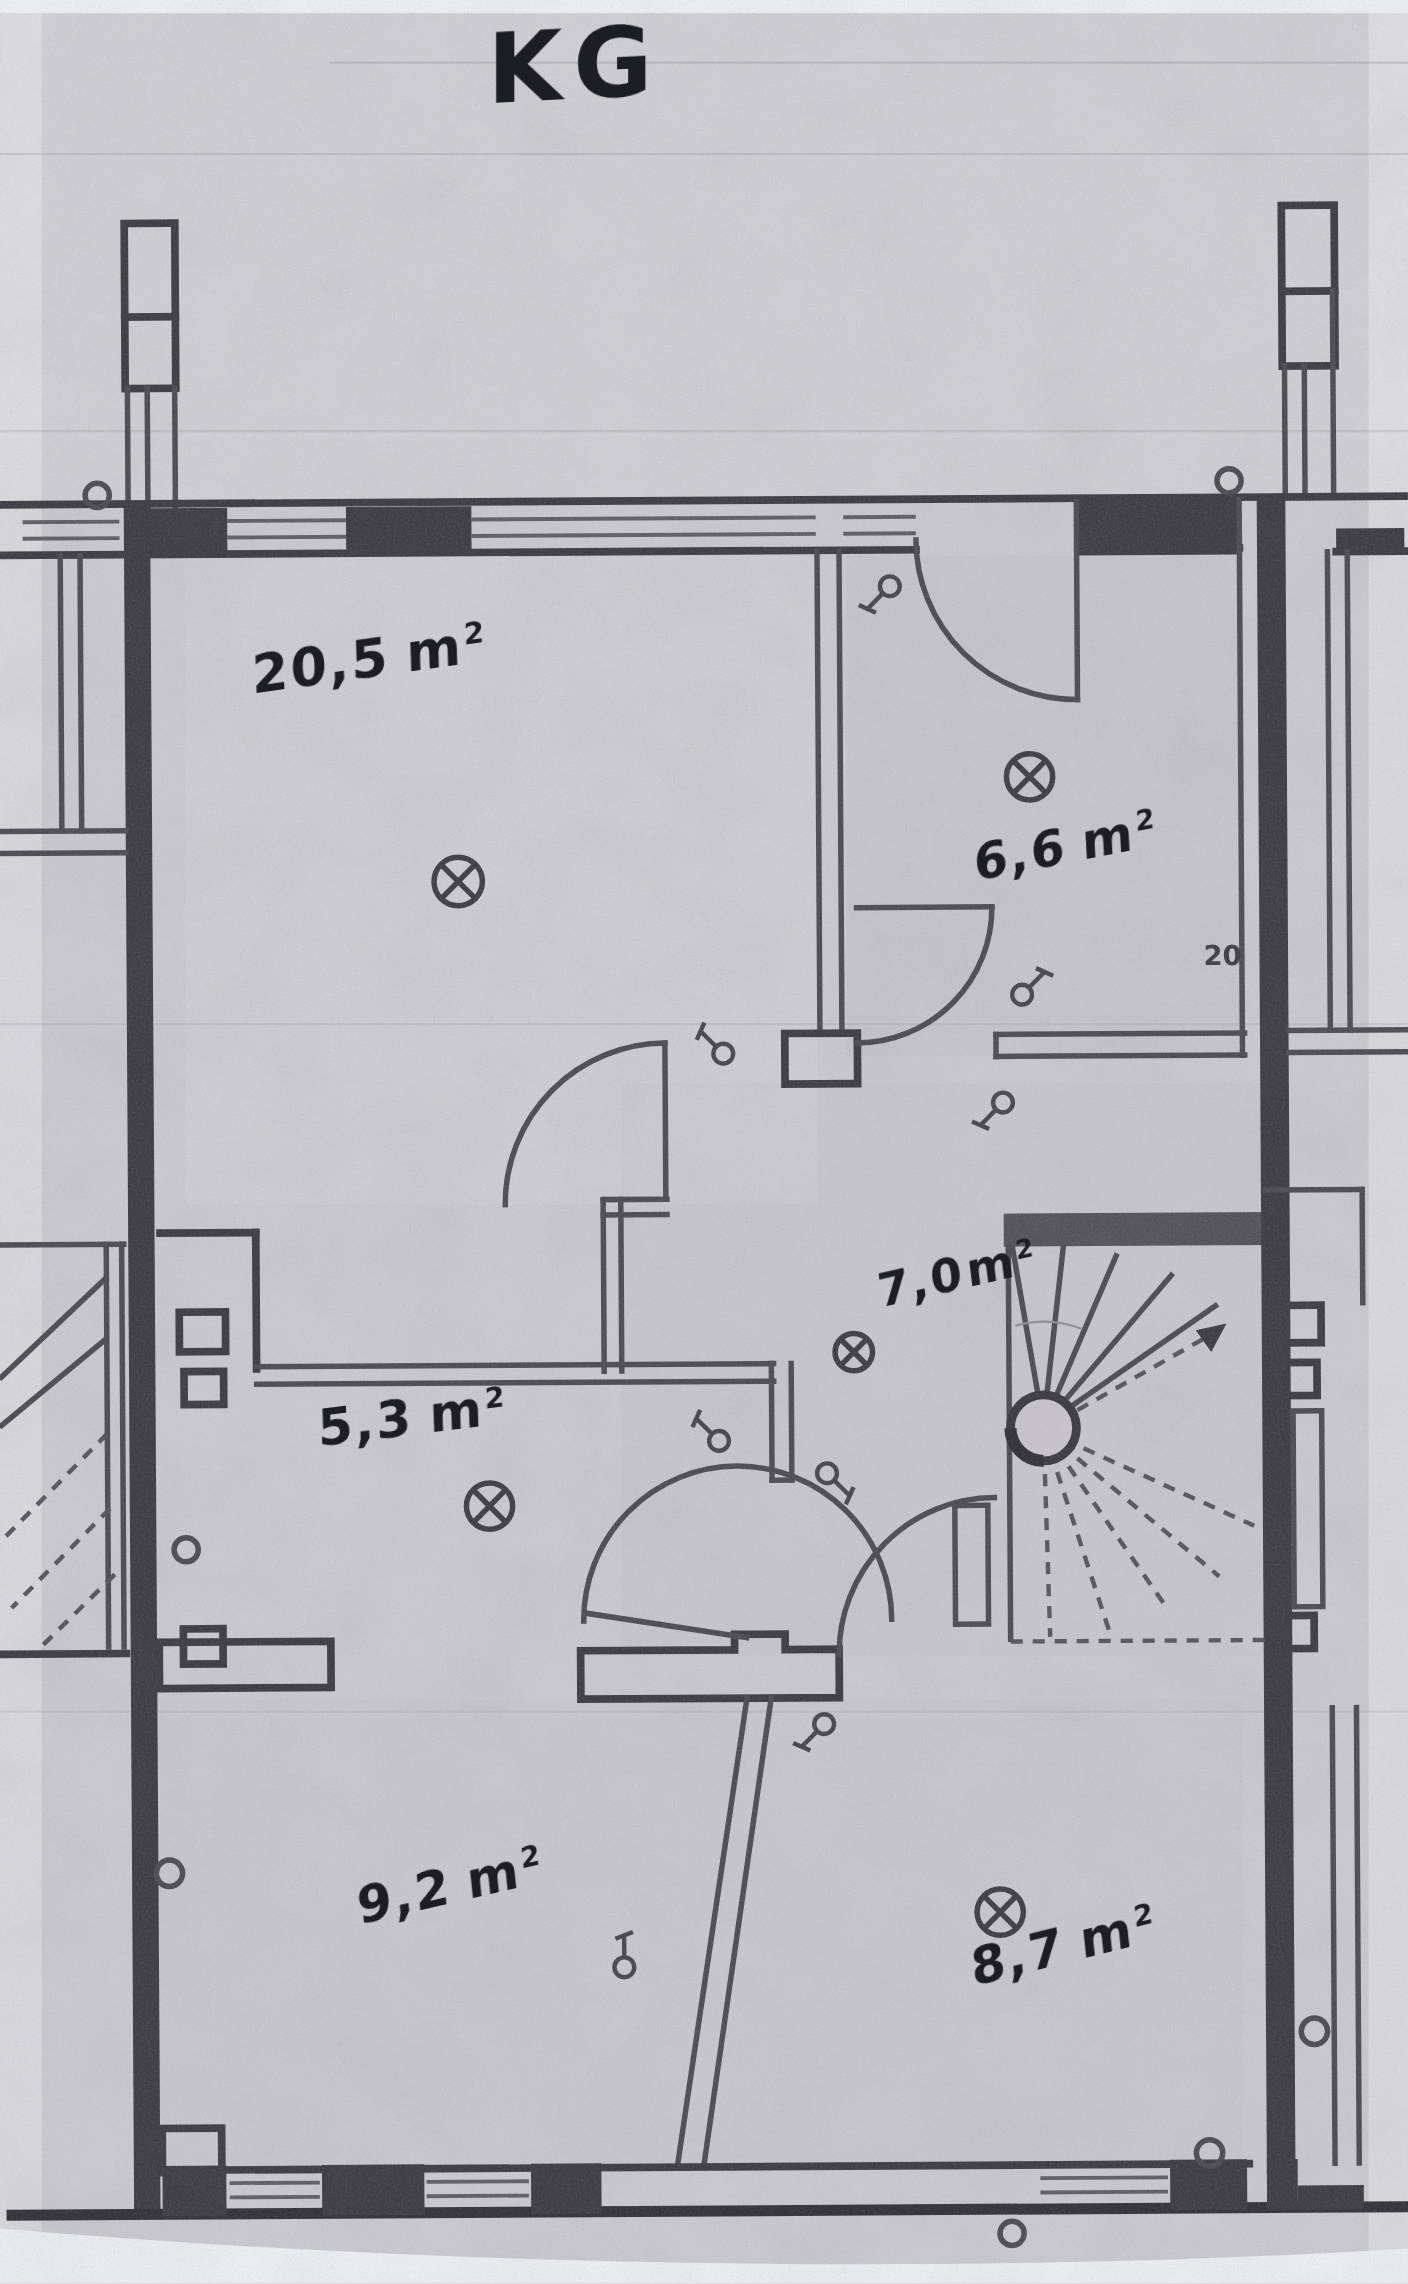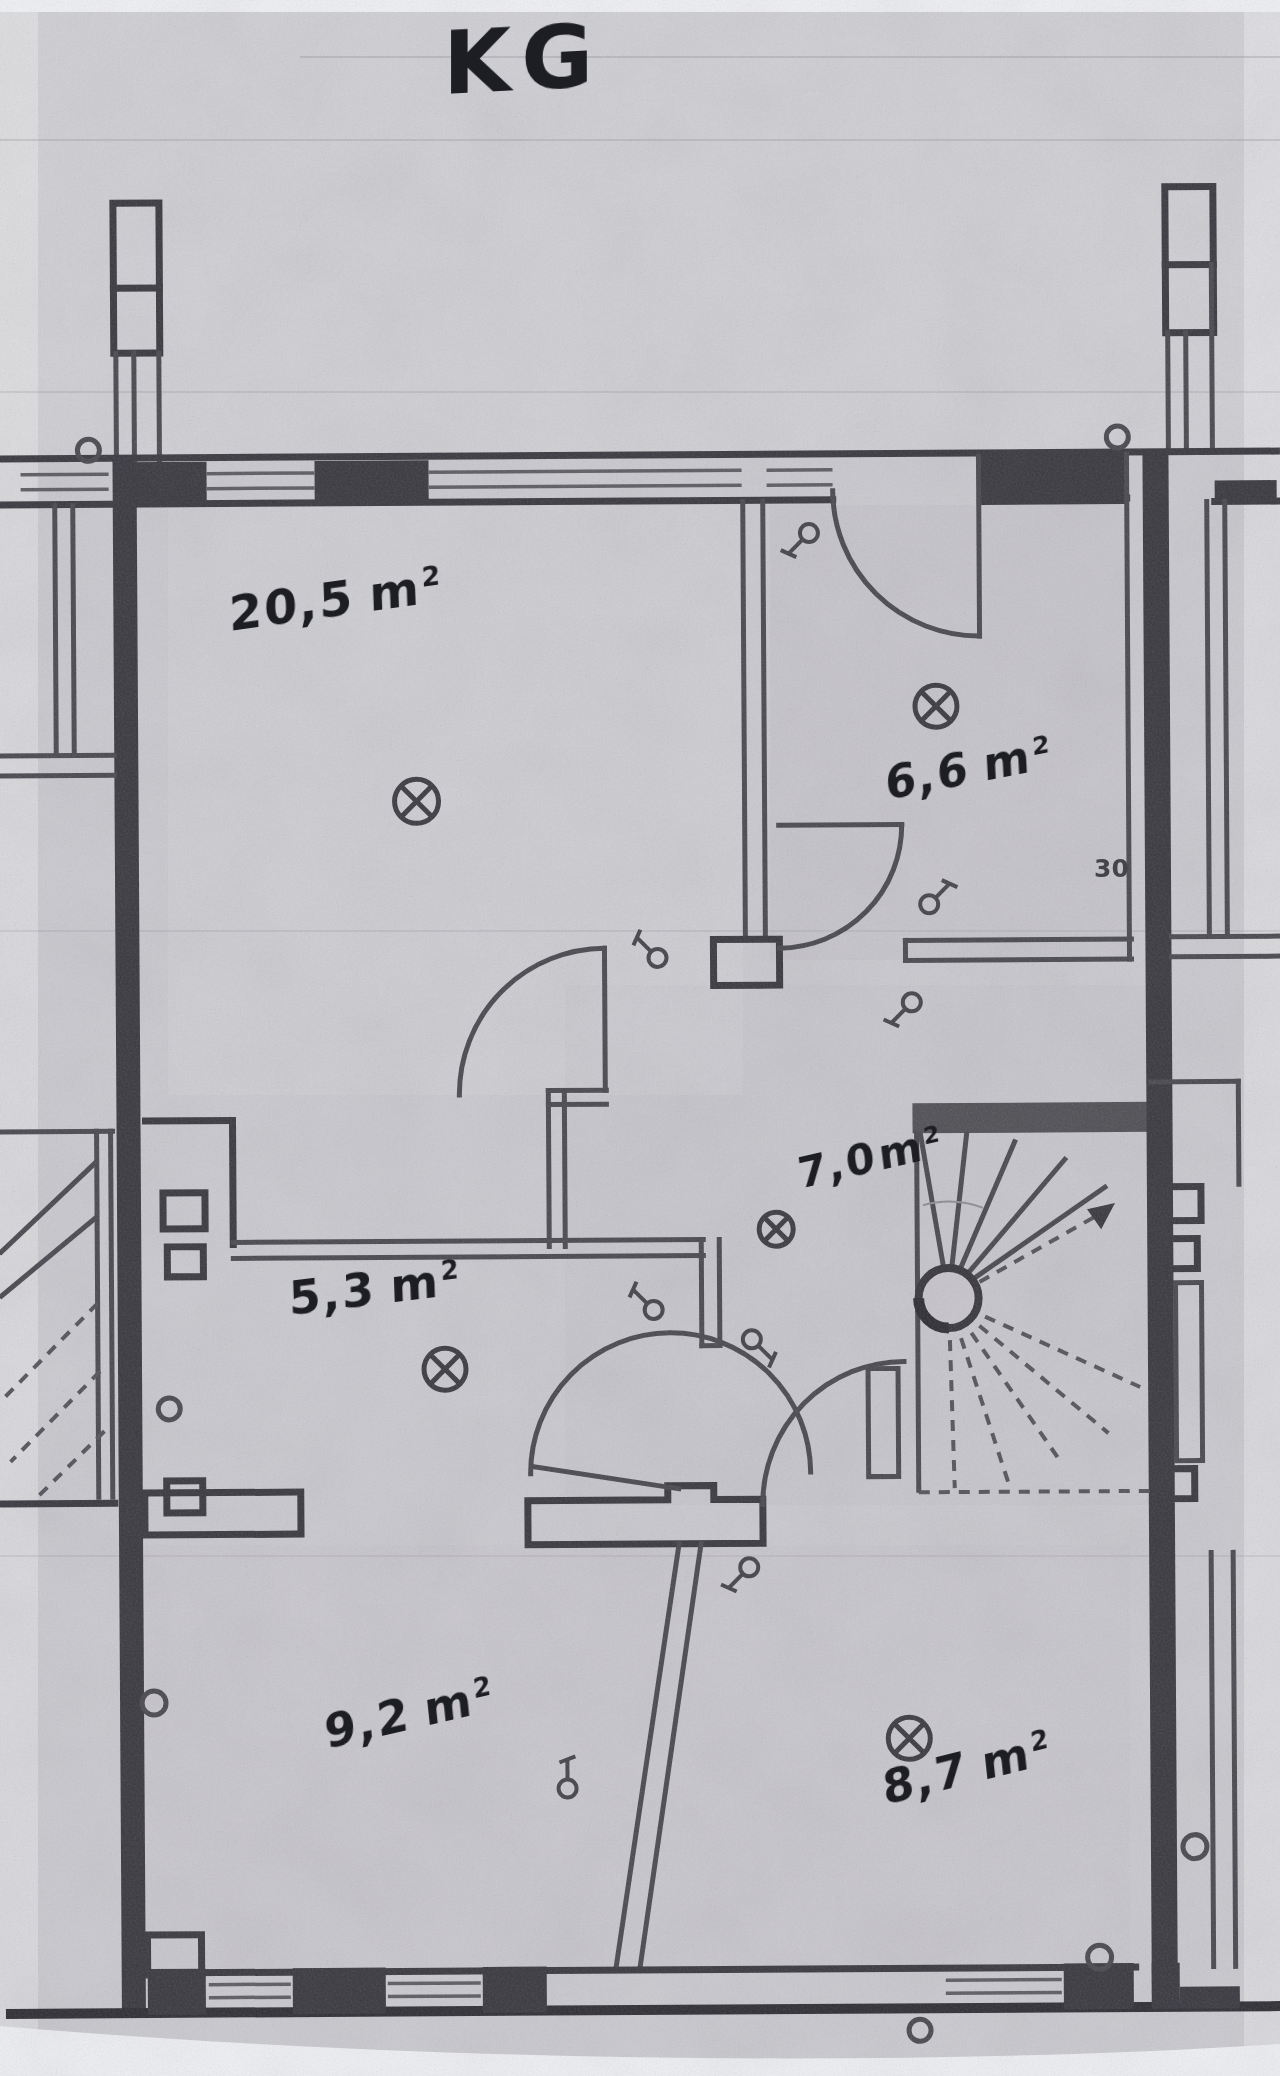--- a/index.html
+++ b/index.html
@@ -337,15 +337,15 @@
 <div class="lbl lbl-4">
   <span>5,3</span><span class="u">m</span><span class="sup">2</span>
 </div>
 <div class="lbl lbl-5">
   <span>9,2</span><span class="u">m</span><span class="sup">2</span>
 </div>
 <div class="lbl lbl-6">
   <span>8,7</span><span class="u">m</span><span class="sup">2</span>
 </div>
 
-<div class="dim">30</div>
+<div class="dim">20</div>
 
 </div>
 
 </body></html>

